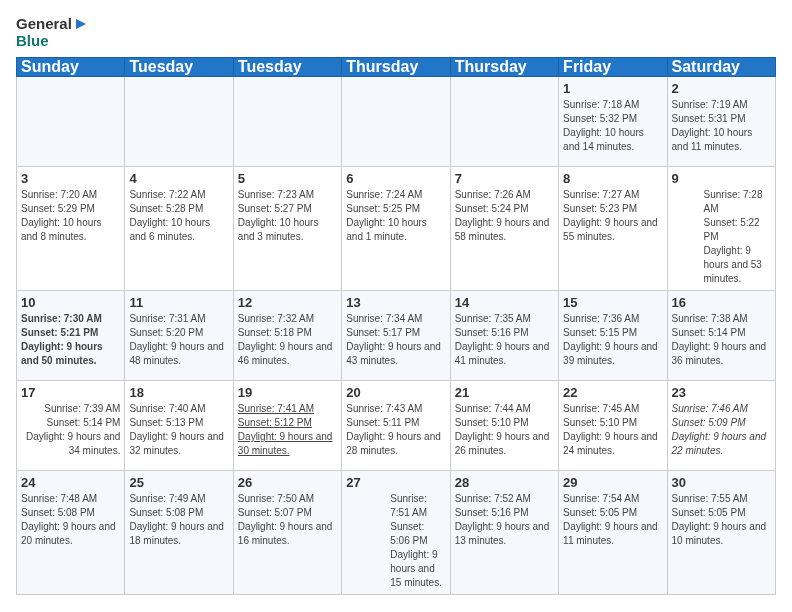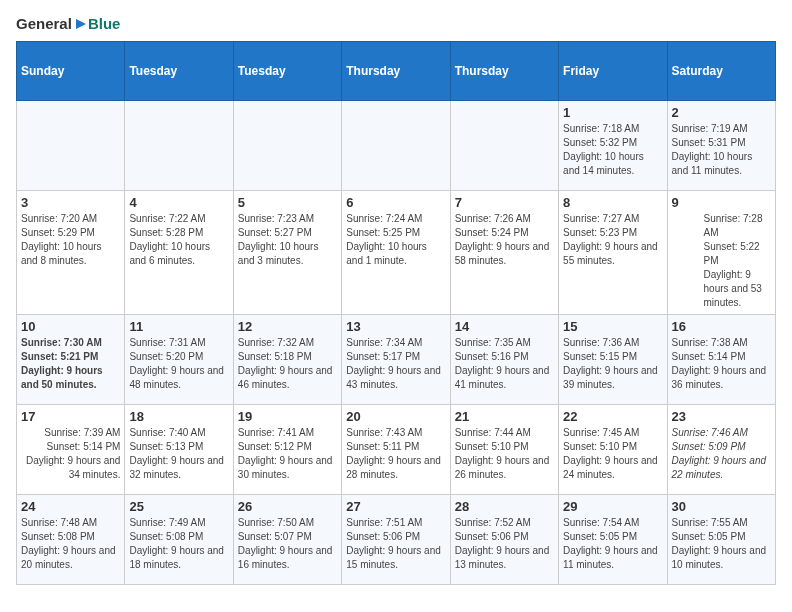--- a/index.html
+++ b/index.html
@@ -25,23 +25,23 @@
     .month-title { font-size: 36px; color: #333; font-weight: 300; }
     .location-title { font-size: 16px; color: #555; }
     table {
       width: 100%;
       border-collapse: collapse;
       table-layout: fixed;
     }
     thead th {
       background-color: #2176c7;
       color: #fff;
-      font-size: 12px;
+      font-size: 16px;
       font-weight: bold;
-      padding: 22px 4px;
+      padding: 0 4px;
       text-align: left;
       border: 1px solid #1a5fa0;
     }
     tbody td {
       vertical-align: top;
       border: 1px solid #ccc;
       padding: 4px;
       font-size: 10px;
       color: #333;
       height: 90px;
@@ -63,21 +63,21 @@
       color: #444;
     }
     td.empty { background: #fff; }
     tbody tr:nth-child(odd) td.empty { background: #f5f8fc; }
   </style>
 </head>
 <body>
 
 <div class="header-area">
   <div class="logo">
-  <div style="display:flex;flex-direction:row;line-height:1.1;">
+  <div style="display:flex;flex-direction:column;line-height:1.1;">
     <div style="display:flex;align-items:center;gap:2px;">
       <span style="font-size:15px;font-weight:bold;color:#333;">General</span>
       <svg width="14" height="14" viewBox="0 0 14 14">
         <polygon points="2,2 12,7 2,12" fill="#2176c7"></polygon>
       </svg>
     </div>
     <span style="font-size:15px;font-weight:bold;color:#0f766e;">Blue</span>
   </div>
 </div>
   <div class="title-area">
@@ -214,21 +214,21 @@
 Daylight: 9 hours and 34 minutes.</div>
         </td>
         <td>
           <span class="day-number">18</span>
           <div class="day-info" style="white-space: pre-line;">Sunrise: 7:40 AM
 Sunset: 5:13 PM
 Daylight: 9 hours and 32 minutes.</div>
         </td>
         <td>
           <span class="day-number">19</span>
-          <div class="day-info" style="white-space: pre-line;">Sunrise: 7:41 AM
+          <div class="day-info" style="white-space: pre-line; text-decoration: underline;">Sunrise: 7:41 AM
 Sunset: 5:12 PM
 Daylight: 9 hours and 30 minutes.</div>
         </td>
         <td>
           <span class="day-number">20</span>
           <div class="day-info" style="white-space: pre-line;">Sunrise: 7:43 AM
 Sunset: 5:11 PM
 Daylight: 9 hours and 28 minutes.</div>
         </td>
         <td>
@@ -264,28 +264,28 @@
 Daylight: 9 hours and 18 minutes.</div>
         </td>
         <td>
           <span class="day-number">26</span>
           <div class="day-info" style="white-space: pre-line;">Sunrise: 7:50 AM
 Sunset: 5:07 PM
 Daylight: 9 hours and 16 minutes.</div>
         </td>
         <td>
           <span class="day-number">27</span>
-          <div class="day-info" style="white-space: pre-line;">Sunrise: 7:51 AM
+          <div class="day-info" style="white-space: pre-line; margin-left: 44px;">Sunrise: 7:51 AM
 Sunset: 5:06 PM
 Daylight: 9 hours and 15 minutes.</div>
         </td>
         <td>
           <span class="day-number">28</span>
           <div class="day-info" style="white-space: pre-line;">Sunrise: 7:52 AM
-Sunset: 5:06 PM
+Sunset: 5:16 PM
 Daylight: 9 hours and 13 minutes.</div>
         </td>
         <td>
           <span class="day-number">29</span>
           <div class="day-info" style="white-space: pre-line;">Sunrise: 7:54 AM
 Sunset: 5:05 PM
 Daylight: 9 hours and 11 minutes.</div>
         </td>
         <td>
           <span class="day-number">30</span>

